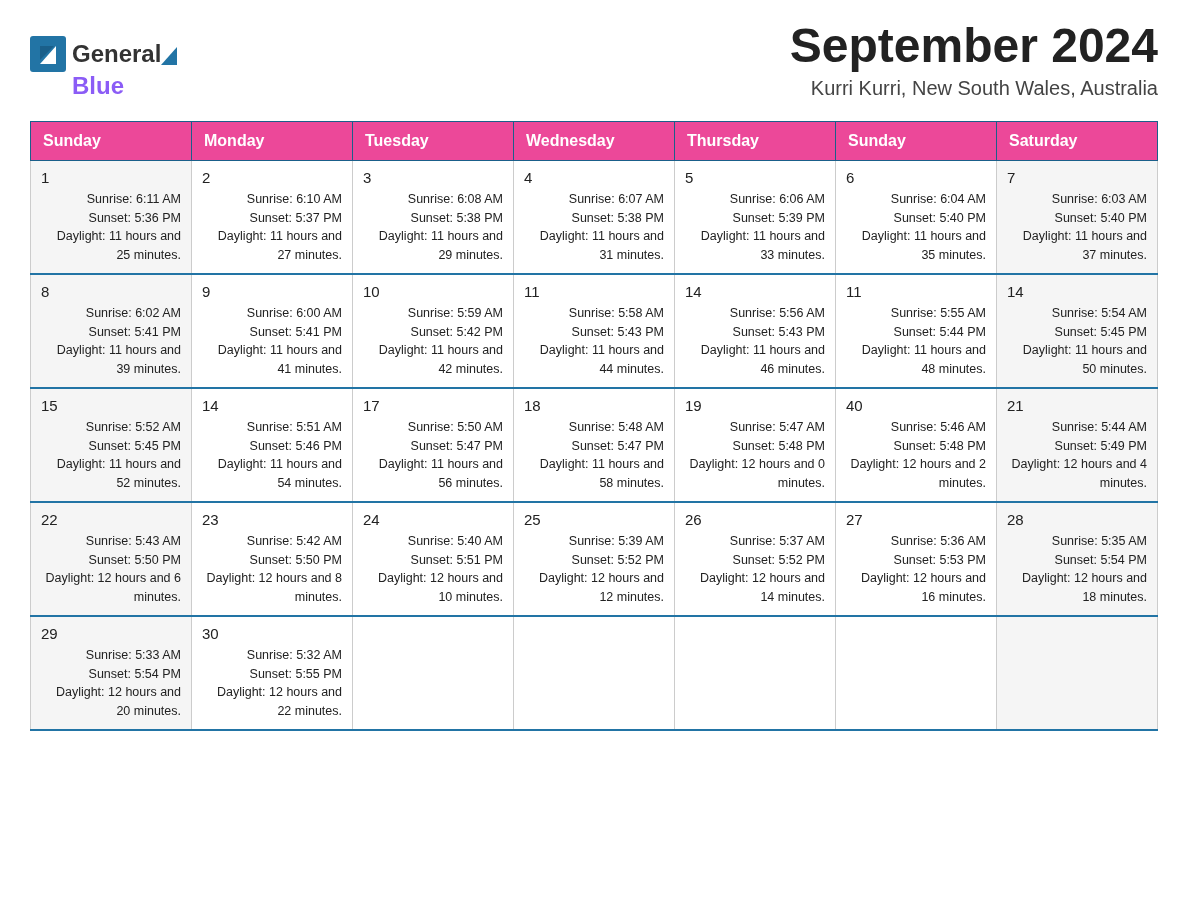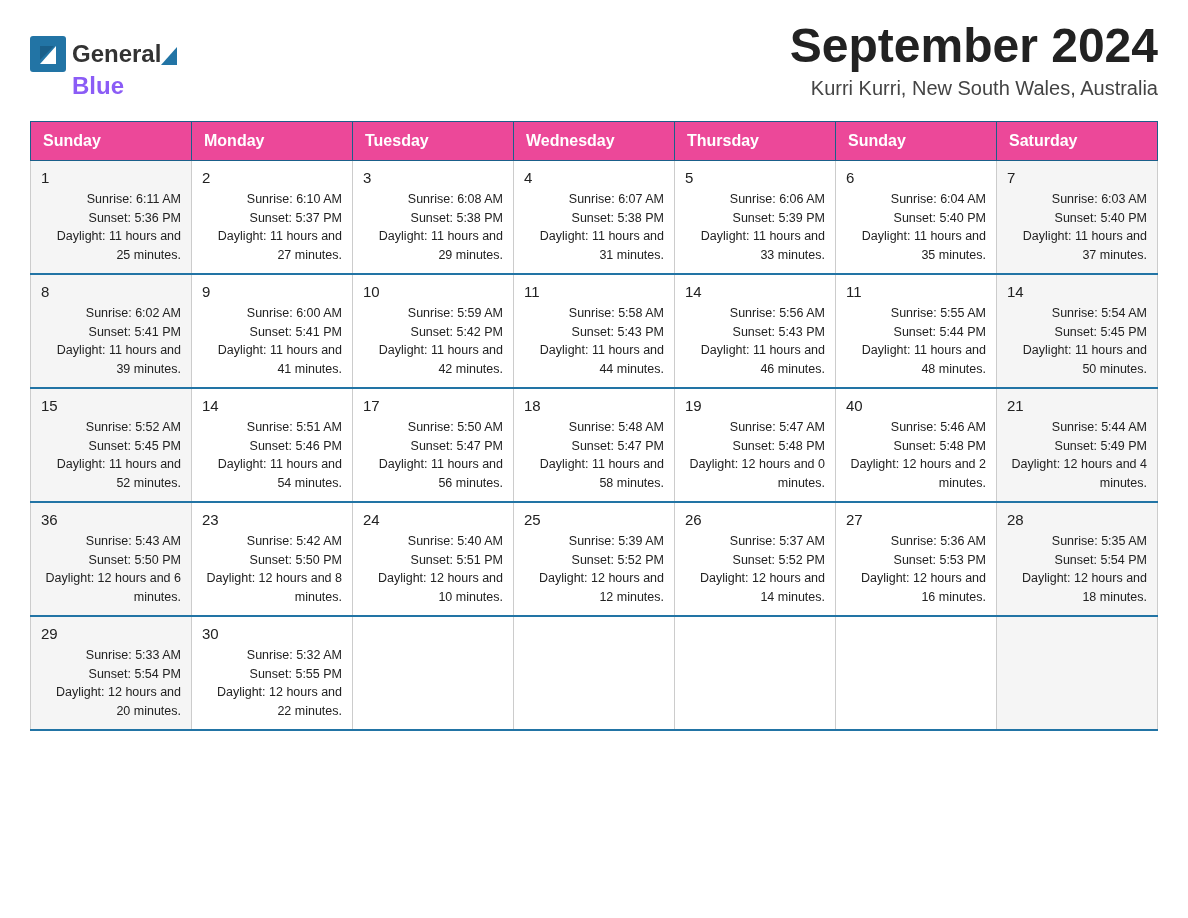--- a/index.html
+++ b/index.html
@@ -298,21 +298,21 @@
         <span class="day-number">21</span>
         <div class="day-info">
           Sunrise: 5:44 AM<br>
           Sunset: 5:49 PM<br>
           Daylight: 12 hours and 4 minutes.
         </div>
       </td>
       </tr>
       <tr>
         <td>
-        <span class="day-number">36</span>
+        <span class="day-number">22</span>
         <div class="day-info">
           Sunrise: 5:43 AM<br>
           Sunset: 5:50 PM<br>
           Daylight: 12 hours and 6 minutes.
         </div>
       </td>
         <td>
         <span class="day-number">23</span>
         <div class="day-info">
           Sunrise: 5:42 AM<br>

